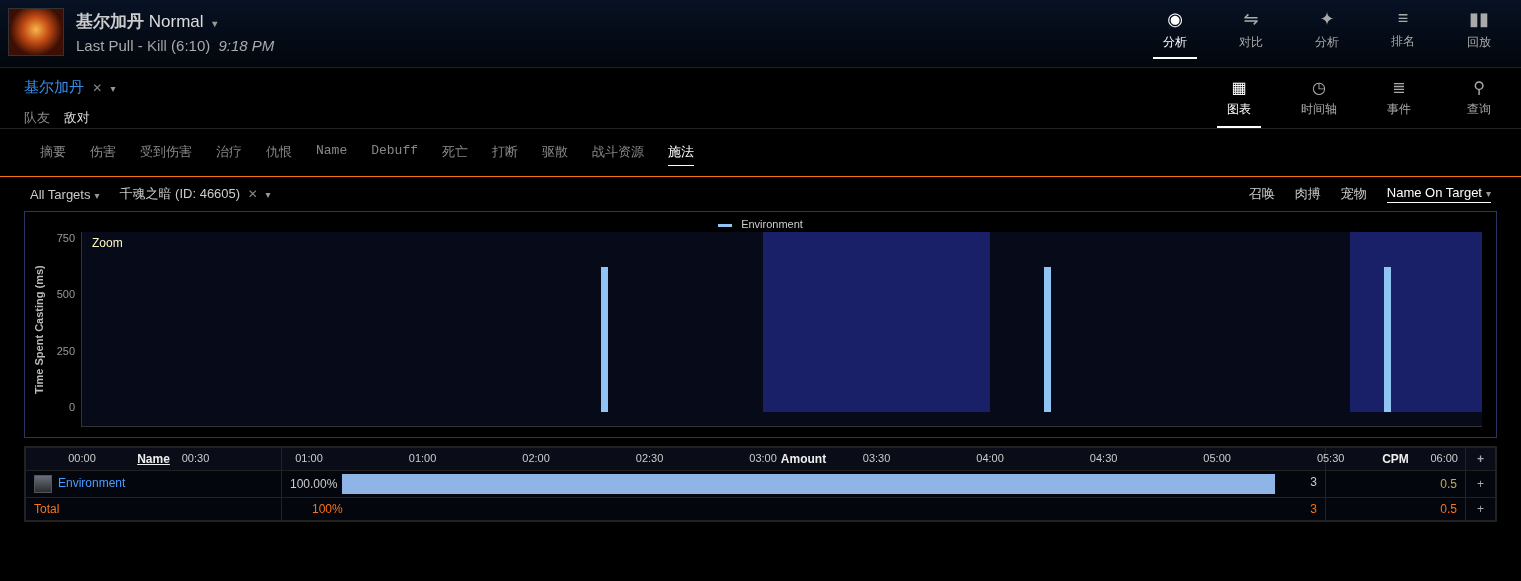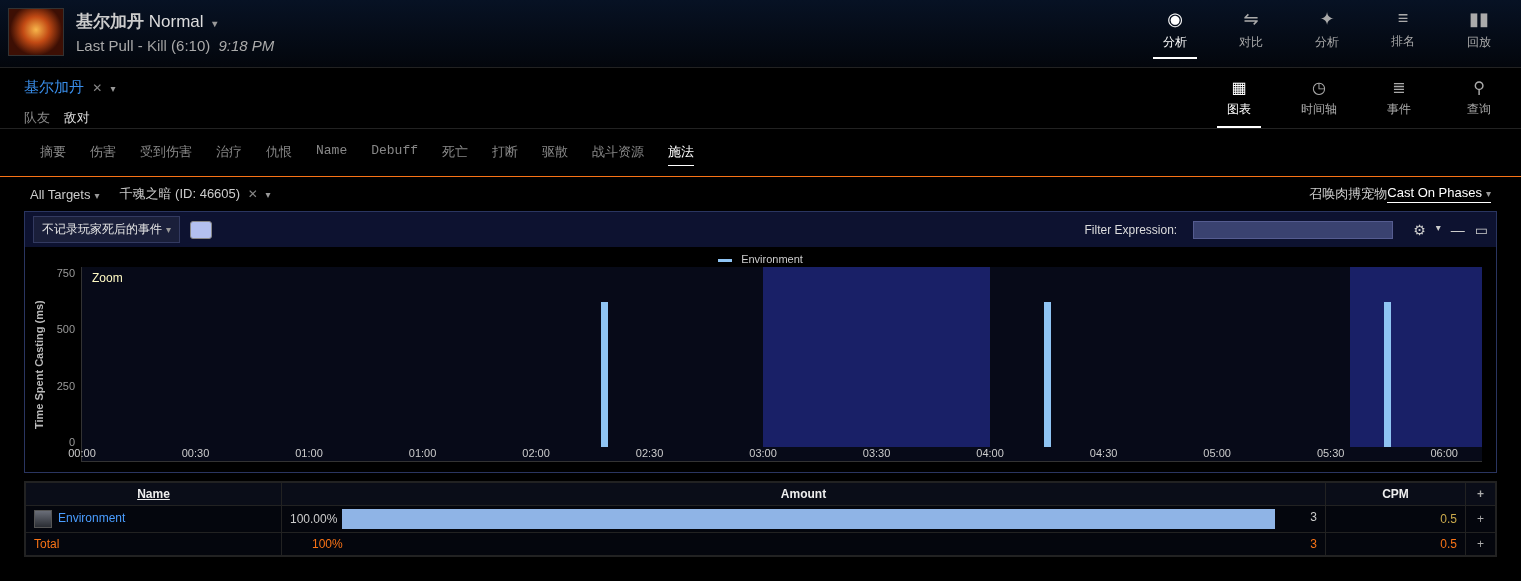--- a/index.html
+++ b/index.html
@@ -98,21 +98,21 @@
 
 .filter-row {
   display: flex;
   align-items: center;
   padding: 8px 30px;
   gap: 20px;
   font-size: 13px;
 }
 .filter-row .drop { cursor: pointer; }
 .filter-row .ability .x { color: #888; margin-left: 4px; font-size: 12px; }
-.filter-right { margin-left: auto; display: flex; align-items: center; }
+.filter-right { margin-left: auto; display: flex; gap: 20px; align-items: center; }
 .filter-right span { color: #ccc; cursor: pointer; }
 .filter-right span.active { color:#fff; border-bottom:1px solid #fff; padding-bottom:2px; }
 
 
 .chart-frame {
   margin: 0 24px;
   border: 1px solid #2a3560;
 }
 .chart-toolbar {
   display: flex;
@@ -165,21 +165,21 @@
   border-left:1px solid #333; border-bottom:1px solid #333;
 }
 .zoom-label { position:absolute; top:4px; left:10px; font-size:12px; color:#fef9c3; }
 .highlight { position:absolute; top:0; bottom:14px; background:#1c2270; opacity:.9; }
 .bar { position:absolute; bottom:14px; width:7px; background:#8fc4f3; }
 .x-ticks {
   position:absolute; left:0; right:0; bottom:0; height:14px;
   display:flex;
 }
 .x-ticks span {
-  position:absolute; font-size:11px; color:#ccc; transform:translateX(-50%);
+  position:absolute; font-size:11px; color:#ccc; transform:translateX(-50%);margin-top:40px;
 }
 
 
 .data-table { margin: 8px 24px 0; border:1px solid #222; }
 .data-table table { width:100%; border-collapse:collapse; }
 .data-table th, .data-table td {
   border:1px solid #222; padding:4px 8px; font-size:12px;
 }
 .data-table th { background:#0a0d18; color:#eee; font-weight:bold; }
 .data-table th.name { width:256px;text-decoration:underline; }
@@ -268,37 +268,25 @@
 <div class="filter-row">
   <span class="drop caret">All Targets</span>
   <span class="ability caret">
     <span>千魂之暗 (ID: 46605)</span>
     <span class="x">✕</span>
   </span>
   <div class="filter-right" id="filter-right">
       <span>召唤</span>
       <span>肉搏</span>
       <span>宠物</span>
-      <span class="active caret">Cast On Phases</span>
+      <span class="active caret">Name On Target</span>
     </div>
 </div>
 
 <div class="chart-frame">
-  <div class="chart-toolbar">
-    <span class="death-filter caret">不记录玩家死后的事件</span>
-    <span class="pin"></span>
-    <span class="filter-exp">Filter Expression:</span>
-    <input class="filter-input" style="">
-    <div class="tool-icons">
-      <span>⚙</span>
-        <span style="font-size:10px;">▾</span>
-      <span>—</span>
-      <span>▭</span>
-    </div>
-  </div>
   <div class="legend">
     <span class="swatch"></span>
     <span>Environment</span>
   </div>
   <div class="plot-wrap">
     <div class="y-axis-label">Time Spent Casting (ms)</div>
     <div class="y-ticks" id="y-ticks">
         <span>0</span>
         <span>250</span>
         <span>500</span>

